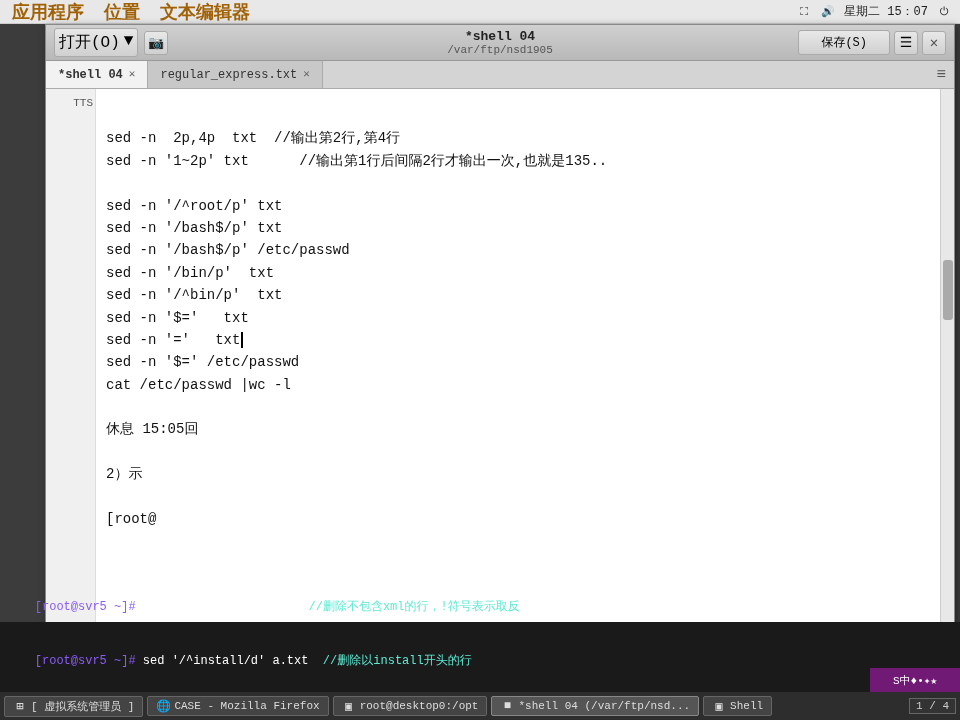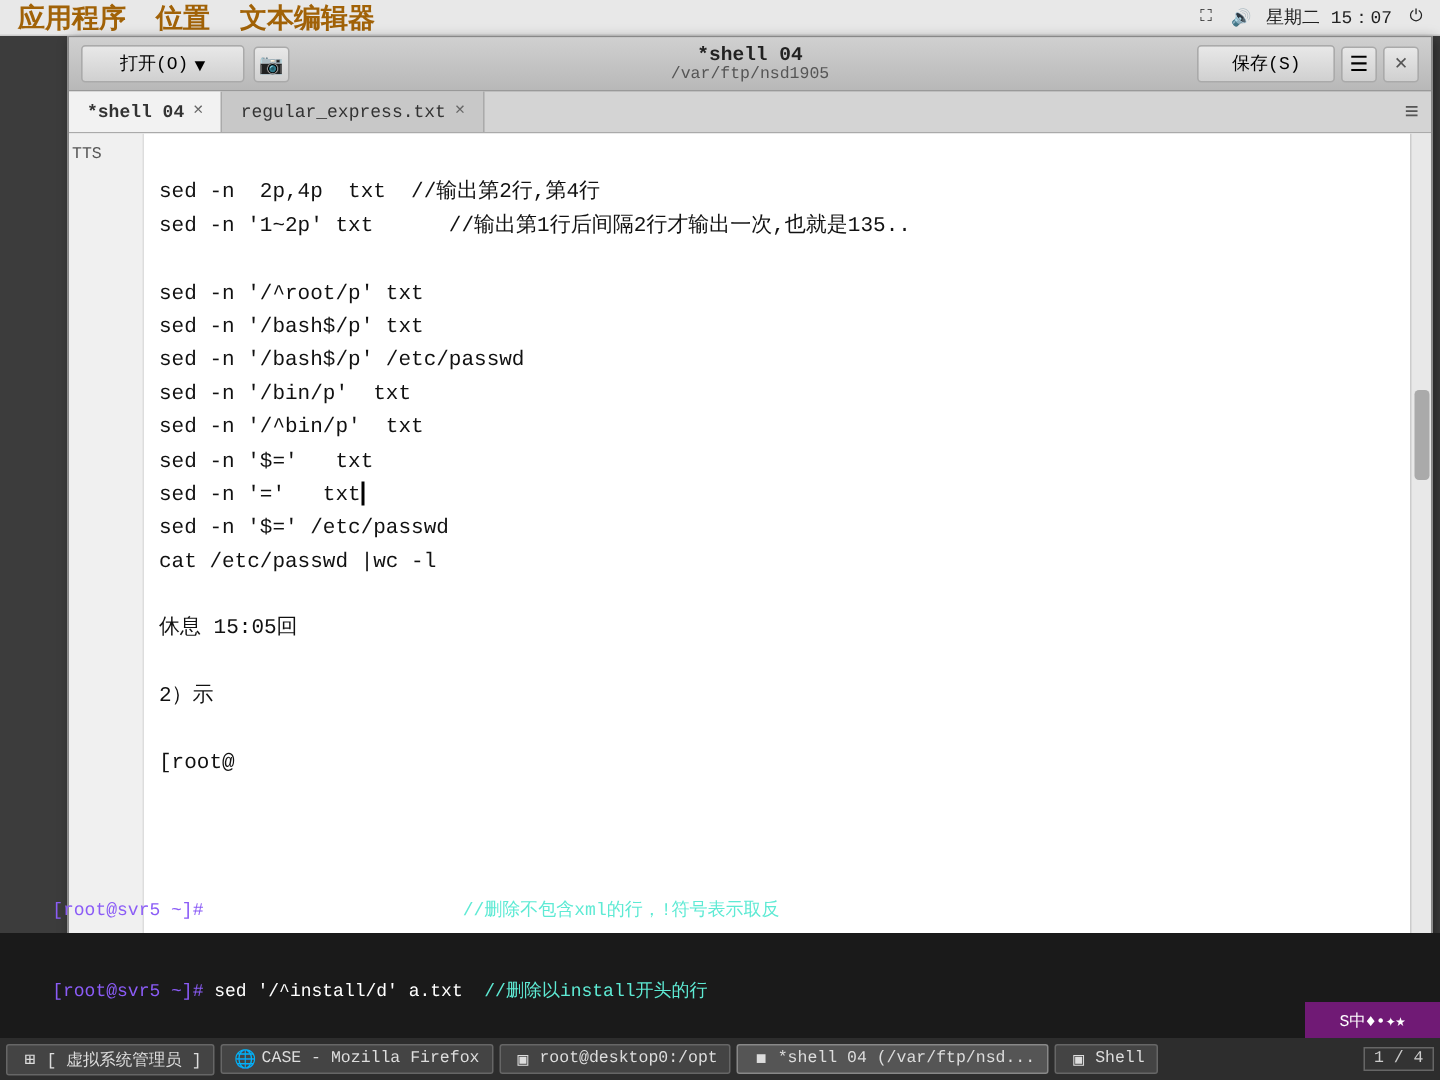--- a/index.html
+++ b/index.html
@@ -92,25 +92,25 @@
       position: absolute;
       right: 8px;
       display: flex;
       gap: 4px;
       align-items: center;
     }
     .btn-open {
       background: linear-gradient(to bottom, #e8e8e8, #d0d0d0);
       border: 1px solid #aaa;
       border-radius: 3px;
-      padding: 3px 25px;
-      font-size: 12px;
-      cursor: pointer;
-      display: flex;
-      align-items: flex-end;
+      padding: 3px 4px;
+      font-size: 16px;
+      cursor: pointer;
+      display: flex;
+      align-items: flex-start;
       gap: 4px;
     }
     .btn-icon-cam {
       width: 24px;
       height: 24px;
       background: linear-gradient(to bottom, #e8e8e8, #d0d0d0);
       border: 1px solid #aaa;
       border-radius: 3px;
       cursor: pointer;
       display: flex;
@@ -208,21 +208,21 @@
       flex-direction: column;
       padding: 4px 2px;
       font-size: 11px;
       color: #444;
     }
 
     
     .editor-content {
       flex: 1;
       background: #ffffff;
-      padding: 6px 10px;
+      padding: 16px 10px;
       overflow-y: auto;
       font-size: 14px;
       color: #111;
       line-height: 1.6;
       white-space: pre;
       font-family: 'Courier New', Courier, monospace;
     }
 
     
     .right-scrollbar {
@@ -417,21 +417,21 @@
     <div class="tab">
       <span>regular_express.txt</span>
       <span class="tab-close">✕</span>
     </div>
     <div class="tab-more">≡</div>
   </div>
 
   <div class="editor-body">
 
     <div class="left-sidebar">
-      <div style="font-size:11px;color:#555;text-align:left;margin-top:4px;">TTS</div>
+      <div style="font-size:11px;color:#555;text-align:right;margin-top:4px;">TTS</div>
     </div>
 
     <div class="editor-content">
 <span>sed -n  2p,4p  txt  //输出第2行,第4行</span>
 <span>sed -n '1~2p' txt      //输出第1行后间隔2行才输出一次,也就是135..</span>
 
 <span>sed -n '/^root/p' txt</span>
 <span>sed -n '/bash$/p' txt</span>
 <span>sed -n '/bash$/p' /etc/passwd</span>
 <span>sed -n '/bin/p'  txt</span>

